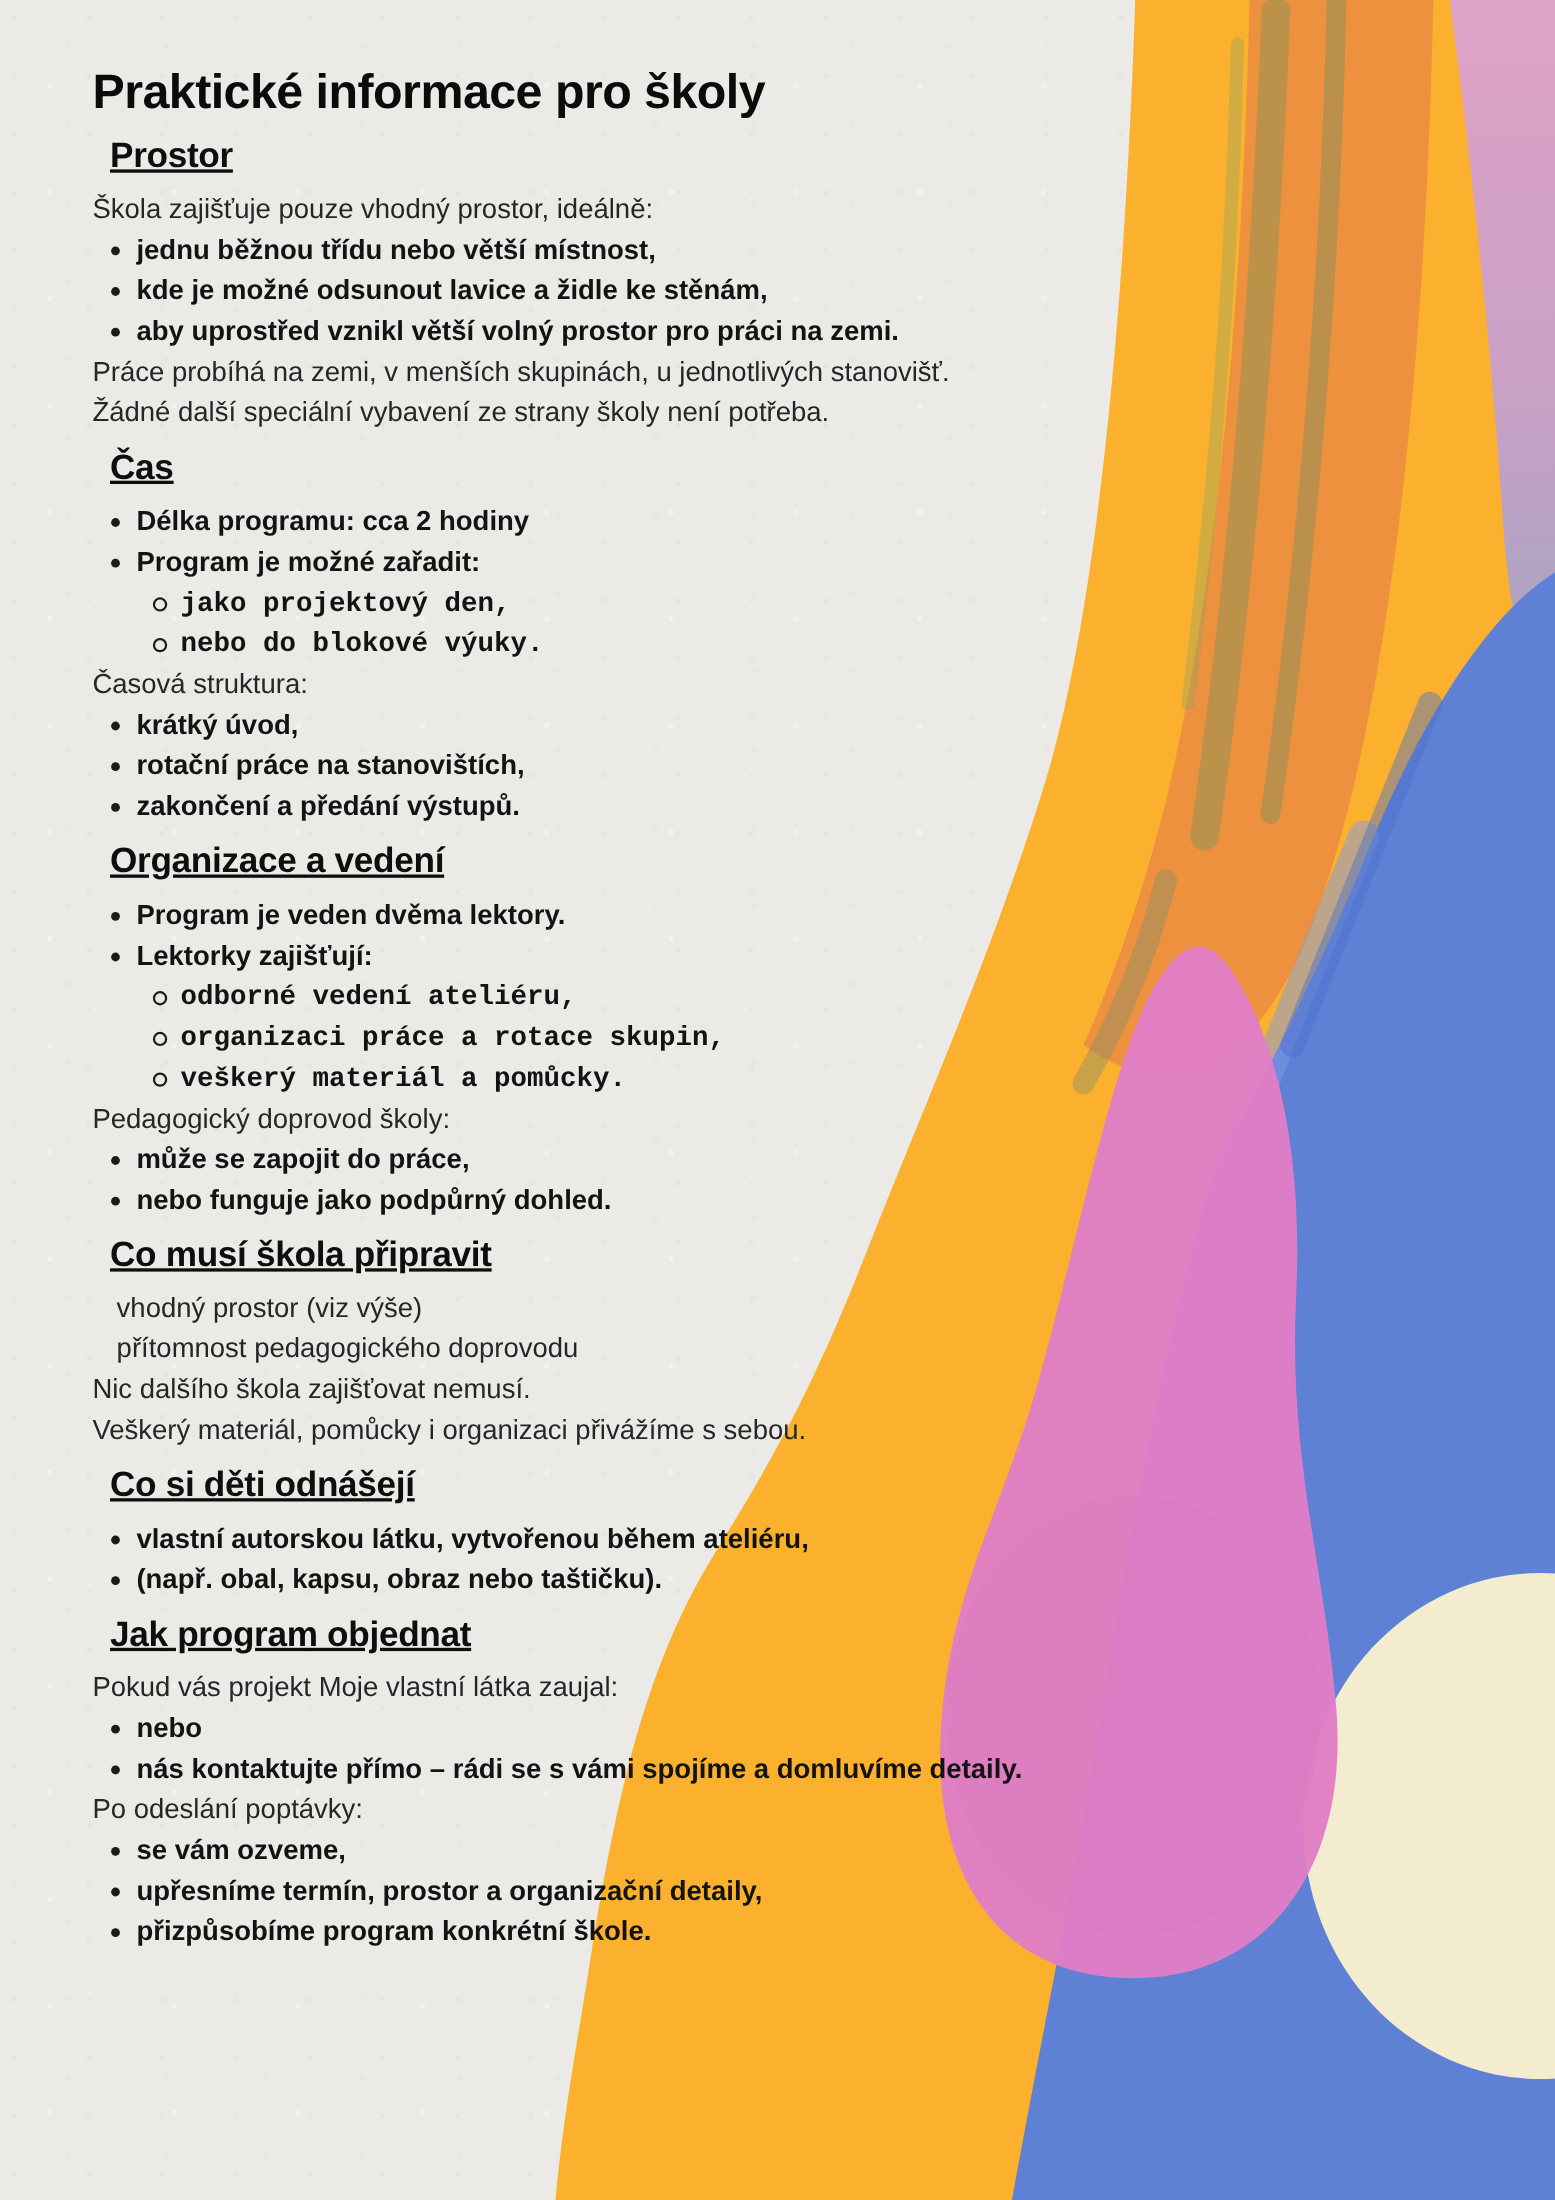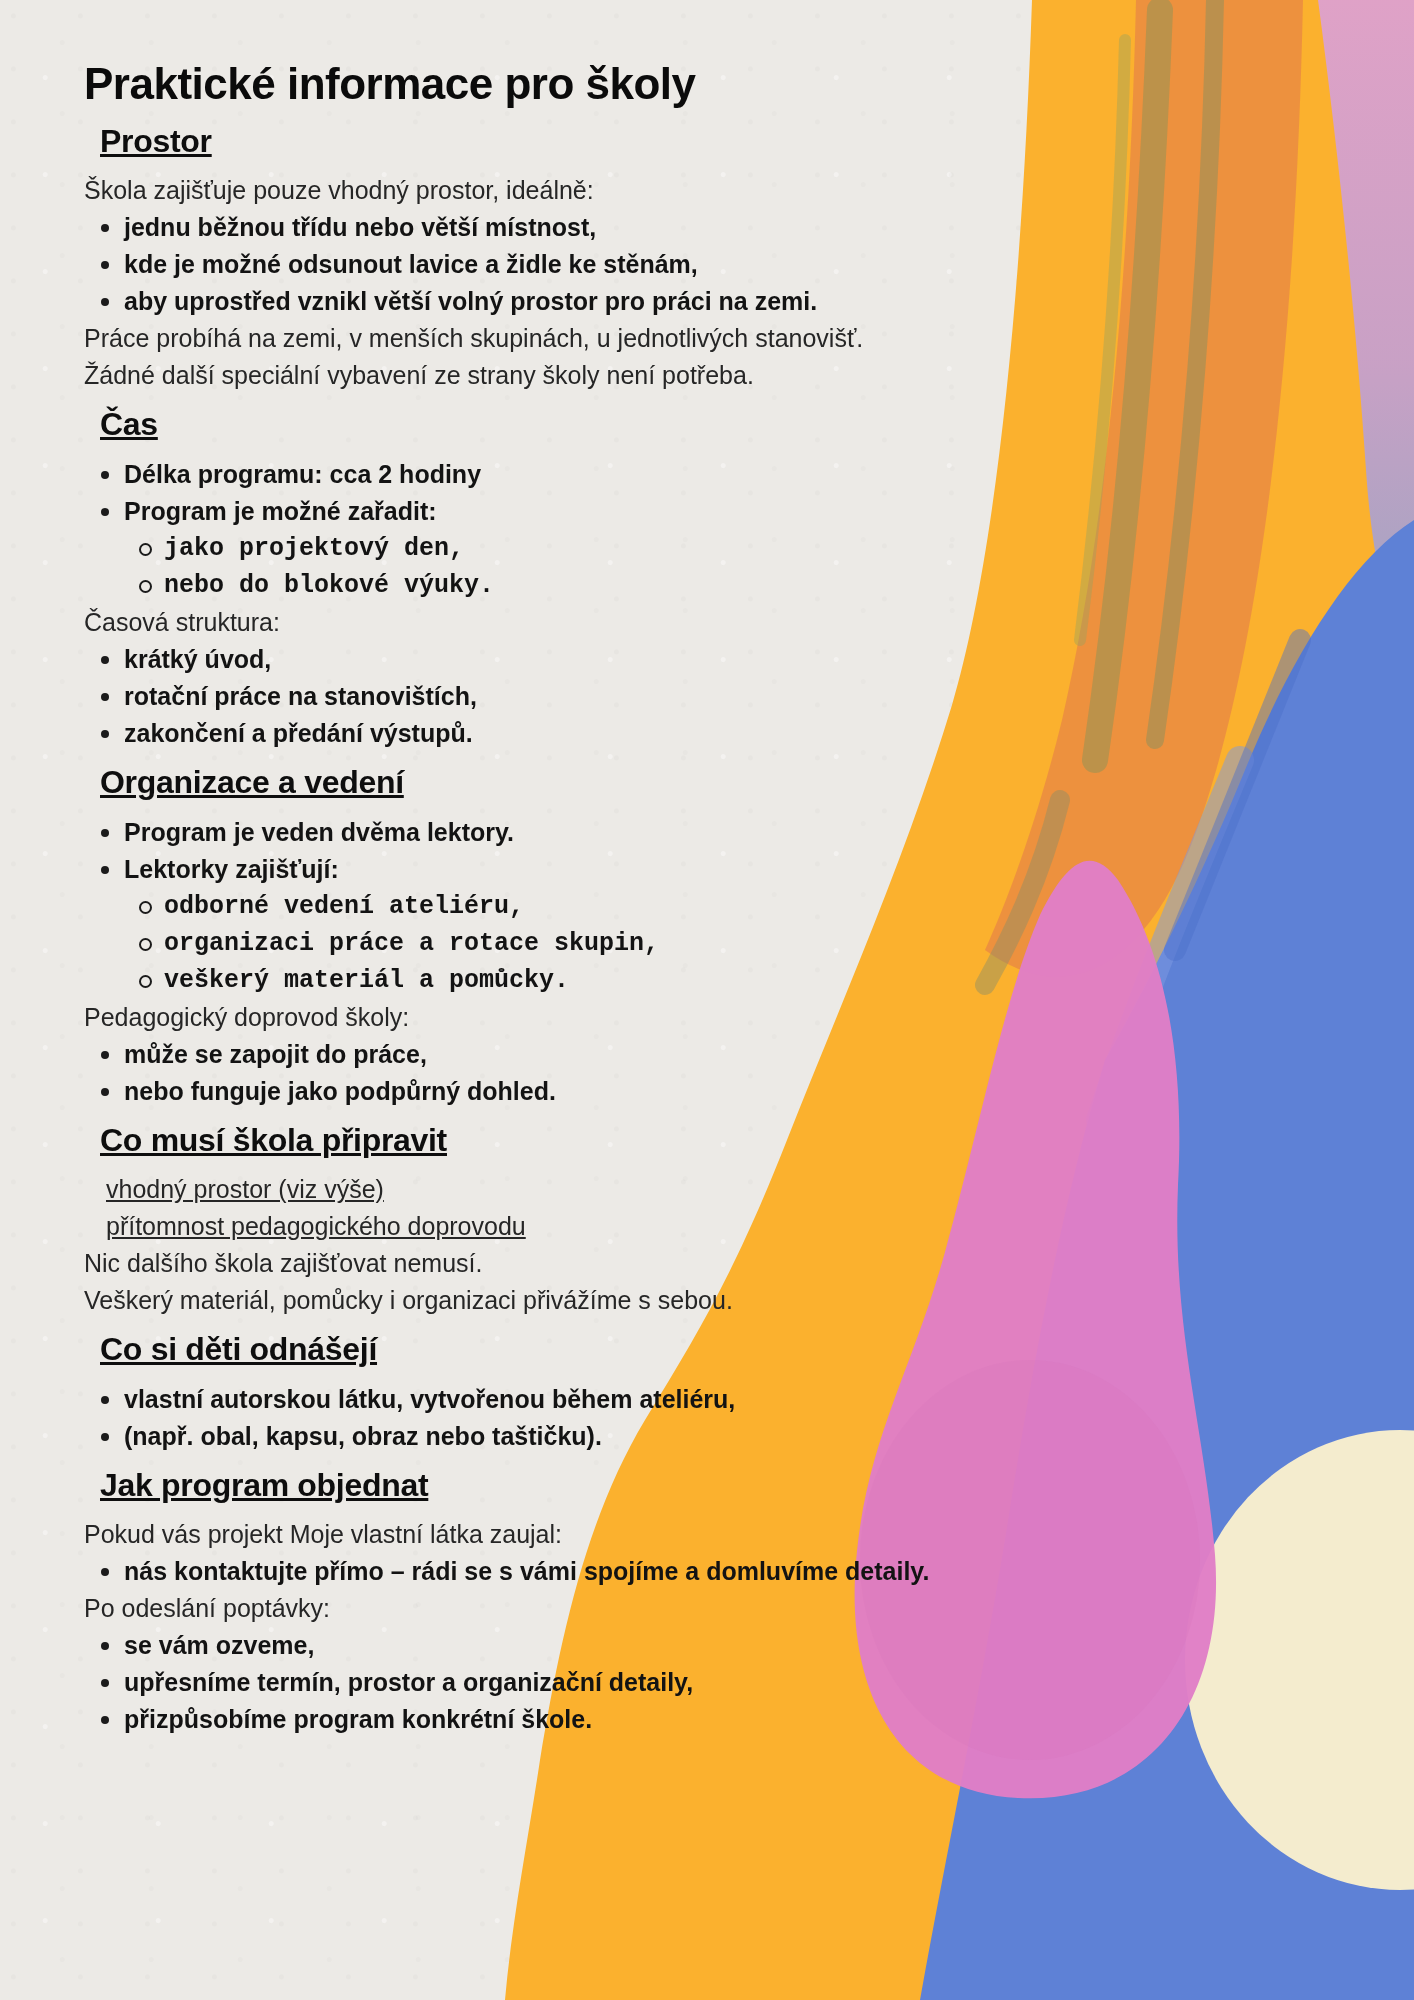--- a/index.html
+++ b/index.html
@@ -33,21 +33,21 @@
   .line.b::before{
     content:"";position:absolute;left:17px;top:15px;
     width:8px;height:8px;border-radius:50%;background:#1b1b1b;
   }
   .line.sb{padding-left:80px;font-weight:700;color:#131313;font-family:Liberation Mono, monospace;}
   .line.sb::before{
     content:"";position:absolute;left:55px;top:13px;
     width:9px;height:9px;border-radius:50%;
     border:2.5px solid #1b1b1b;background:transparent;
   }
-  .line.pi{padding-left:22px;text-decoration:underline;}
+  .line.pi{padding-left:22px;}
 </style>
 </head>
 <body>
 
 <div class="page">
 
   <svg class="art" viewBox="0 0 1414 2000" aria-hidden="true">
     <defs>
       <linearGradient id="violetFade" x1="0" y1="0" x2="0" y2="1">
         <stop offset="0" stop-color="#DCA0D8"></stop>
@@ -143,20 +143,21 @@
     <div class="line pi">přítomnost pedagogického doprovodu</div>
     <div class="line p">Nic dalšího škola zajišťovat nemusí.</div>
     <div class="line p">Veškerý materiál, pomůcky i organizaci přivážíme s sebou.</div>
 
     <h2>Co si děti odnášejí</h2>
     <div class="line b">vlastní autorskou látku, vytvořenou během ateliéru,</div>
     <div class="line b">(např. obal, kapsu, obraz nebo taštičku).</div>
 
     <h2>Jak program objednat</h2>
     <div class="line p">Pokud vás projekt Moje vlastní látka zaujal:</div>
+    <div class="line b">nebo</div>
     <div class="line b">nás kontaktujte přímo – rádi se s vámi spojíme a domluvíme detaily.</div>
     <div class="line p">Po odeslání poptávky:</div>
     <div class="line b">se vám ozveme,</div>
     <div class="line b">upřesníme termín, prostor a organizační detaily,</div>
     <div class="line b">přizpůsobíme program konkrétní škole.</div>
 
   </div>
 </div>
 
 </body></html>

